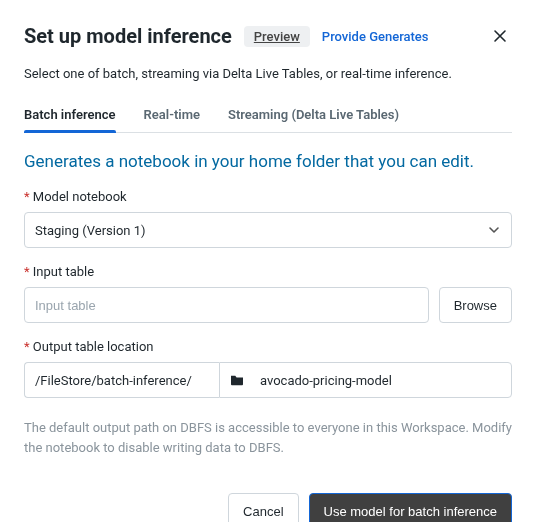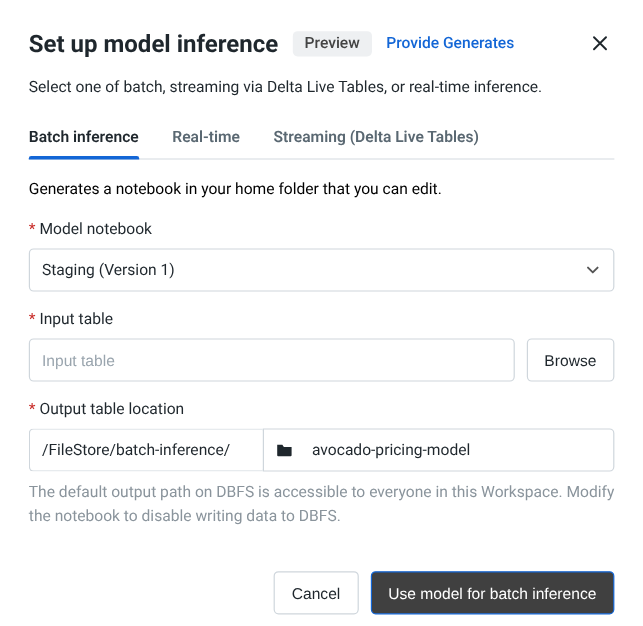--- a/index.html
+++ b/index.html
@@ -1,39 +1,39 @@
 <!DOCTYPE html>
 <html><head>
 <meta charset="utf-8">
 <style>
   * { box-sizing: border-box; margin: 0; padding: 0; }
   body { font-family: -apple-system, BlinkMacSystemFont, "Segoe UI", Roboto, Helvetica, Arial, sans-serif; color: #1f272d; width: 536px; height: 522px; background: #fff; }
   .dialog { padding: 24px 24px 22px 24px; }
   .header-row { display: flex; align-items: center; gap: 12px; margin-bottom: 18px; }
   .title { font-size: 20px; font-weight: 700; }
-  .badge { background: #eef0f2; color: #444; border-radius: 4px; padding: 3px 10px; font-size: 13px; font-weight: 500; }
+  .badge { background: #eef0f2; color: #444; border-radius: 4px; padding: 3px 10px; font-size: 13px; font-weight: 500; text-decoration: underline; }
   .feedback { color: #1366d6; font-size: 13px; text-decoration: none; font-weight: 500; }
   .spacer { flex: 1; }
   .close-btn { background: none; border: none; cursor: pointer; padding: 4px; color: #333; }
   .close-btn svg { display: block; }
   .subtitle { font-size: 13px; color: #1f272d; margin-bottom: 18px; }
   .tabs { display: flex; border-bottom: 1px solid #dbe0e4; margin-bottom: 18px; gap: 28px; }
   .tab { font-size: 13px; font-weight: 600; color: #5a6872; padding: 8px 0 10px 0; cursor: pointer; position: relative; }
   .tab.active { color: #1f272d; }
   .tab.active::after { content: ""; position: absolute; left: 0; right: 0; bottom: -1px; height: 3px; background: #1366d6; border-radius: 2px 2px 0 0; }
-  .desc { font-size: 13px; color: #000000; margin-bottom: 18px; }
+  .desc { font-size: 17px; color: #0369a1; margin-bottom: 18px; }
   .field-label { font-size: 13px; color: #1f272d; margin-bottom: 8px; }
   .req::before { content: "* "; color: #c9302c; }
   .select { width: 100%; height: 36px; border: 1px solid #cfd6dc; border-radius: 4px; background: #fff; padding: 0 10px; display: flex; align-items: center; justify-content: space-between; font-size: 13px; cursor: pointer; margin-bottom: 16px; }
   .select .chev { color: #555; }
   .row { display: flex; gap: 10px; margin-bottom: 16px; }
   .text-input { flex: 1; height: 36px; border: 1px solid #cfd6dc; border-radius: 4px; padding: 0 10px; font-size: 13px; color: #1f272d; }
   .text-input::placeholder { color: #9aa5ae; }
   .btn { height: 36px; padding: 0 14px; border: 1px solid #cfd6dc; border-radius: 4px; background: #fff; font-size: 13px; cursor: pointer; color: #1f272d; }
-  .outgrp { display: flex; margin-bottom: 8px; text-align: center; }
+  .outgrp { display: flex; margin-bottom: 20px; text-align: center; }
   .outgrp .part { height: 36px; border: 1px solid #cfd6dc; display: flex; align-items: center; font-size: 13px; padding: 0 10px; background: #fff; }
   .outgrp .part:first-child { border-radius: 4px 0 0 4px; border-right: none; width: 195px;}
   .outgrp .part:last-child { border-radius: 0 4px 4px 0; flex: 1; gap: 16px; }
   .folder-icon { width: 14px; height: 12px; }
   .hint { font-size: 13px; color: #8a949c; line-height: 1.5; margin-bottom: 36px; }
   .footer { display: flex; justify-content: flex-end; gap: 10px; align-items: flex-end; }
   .btn-primary { background: #404040; border-color: #1366d6; color: #fff; }
 </style>
 </head>
 <body>

